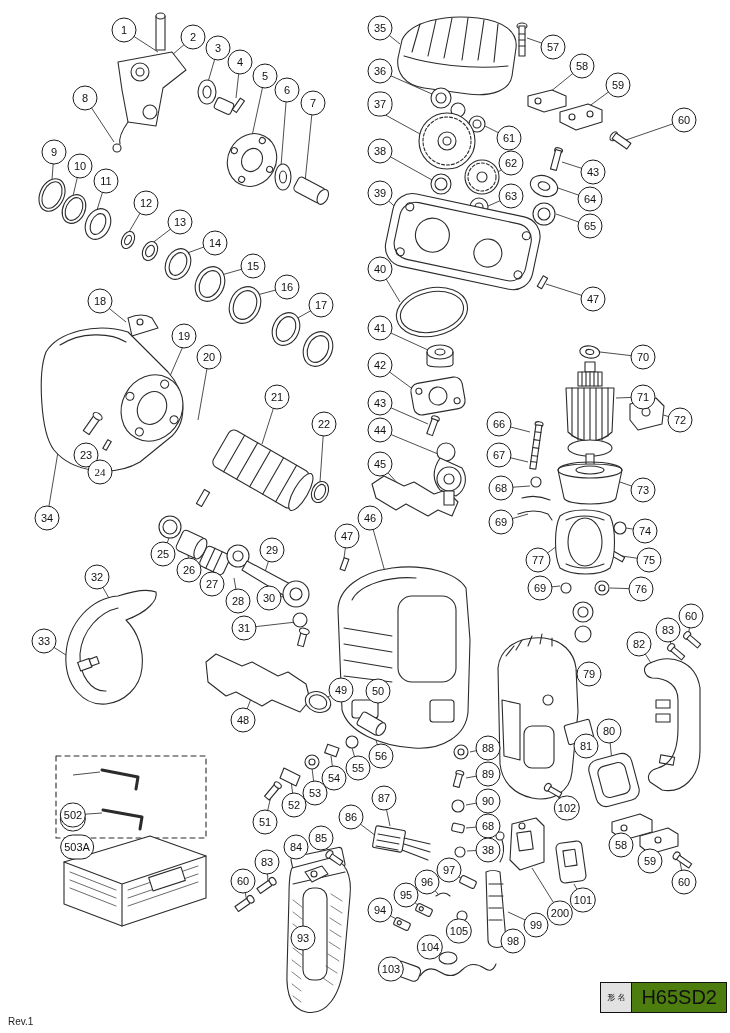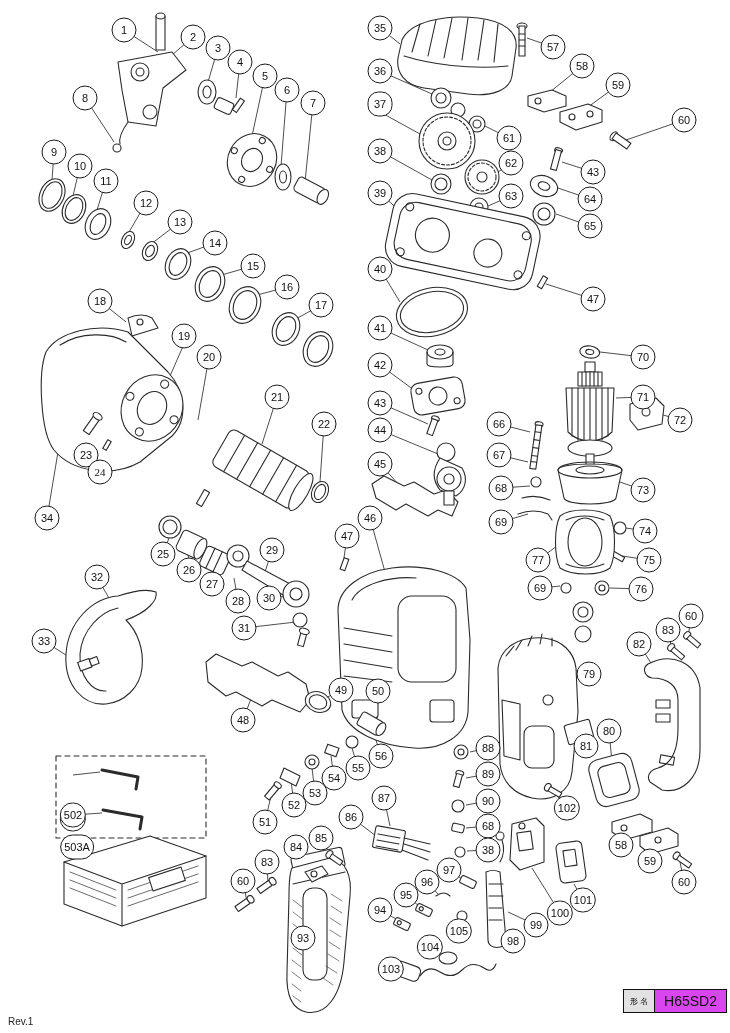--- a/index.html
+++ b/index.html
@@ -6,23 +6,23 @@
   .canvas{position:relative;width:730px;height:1033px;background:#fff;overflow:hidden;}
   svg.layer{position:absolute;left:0;top:0;}
   .balloon{
     position:absolute;display:inline-flex;align-items:center;justify-content:center;
     min-width:25px;height:25px;padding:0 3px;box-sizing:border-box;
     border:1.4px solid #1b1b1b;border-radius:13px;background:#fff;
     font-size:11px;color:#111;transform:translate(-50%,-50%);
     line-height:1;letter-spacing:0;
   }
   .rev{position:absolute;left:8px;bottom:6px;font-size:10px;color:#222;}
-  .titleblock{position:absolute;right:3px;bottom:20px;display:flex;border:1.3px solid #111;background:#d946ef;}
+  .titleblock{position:absolute;right:3px;bottom:20px;display:flex;border:1.3px solid #111;background:#4d7c0f;}
   .titleblock .label{display:flex;align-items:center;justify-content:center;width:28px;font-size:8px;color:#111;background:#e2e2e2;border-right:1.3px solid #111;padding:2px 1px;}
-  .titleblock .model{display:flex;align-items:center;justify-content:center;padding:3px 9px;font-size:14px;color:#111;}
+  .titleblock .model{display:flex;align-items:center;justify-content:center;padding:3px 9px;font-size:20px;color:#111;}
 </style>
 </head>
 <body>
 
 <div class="canvas">
 
   <svg class="layer" width="730" height="1033" viewBox="0 0 730 1033" style="stroke:#3a3a3a;stroke-width:0.9;">
       <line x1="124" y1="30" x2="158" y2="52"></line>
       <line x1="193" y1="37" x2="172" y2="55"></line>
       <line x1="218" y1="48" x2="208" y2="82"></line>
@@ -745,21 +745,21 @@
       <div class="balloon" style="left: 488px; top: 801px;">90</div>
       <div class="balloon" style="left: 488px; top: 826px;">68</div>
       <div class="balloon" style="left: 488px; top: 850px;">38</div>
       <div class="balloon" style="left: 303px; top: 938px;">93</div>
       <div class="balloon" style="left: 380px; top: 910px;">94</div>
       <div class="balloon" style="left: 406px; top: 895px;">95</div>
       <div class="balloon" style="left: 427px; top: 882px;">96</div>
       <div class="balloon" style="left: 449px; top: 870px;">97</div>
       <div class="balloon" style="left: 513px; top: 941px;">98</div>
       <div class="balloon" style="left: 536px; top: 925px;">99</div>
-      <div class="balloon" style="left: 560px; top: 913px;">100</div>
+      <div class="balloon" style="left: 560px; top: 913px;">200</div>
       <div class="balloon" style="left: 583px; top: 900px;">101</div>
       <div class="balloon" style="left: 567px; top: 808px;">102</div>
       <div class="balloon" style="left: 391px; top: 969px;">103</div>
       <div class="balloon" style="left: 430px; top: 947px;">104</div>
       <div class="balloon" style="left: 459px; top: 931px;">105</div>
       <div class="balloon" style="left: 621px; top: 845px;">58</div>
       <div class="balloon" style="left: 650px; top: 861px;">59</div>
       <div class="balloon" style="left: 684px; top: 882px;">60</div>
       <div class="balloon" style="left: 73px; top: 819px;">501</div>
       <div class="balloon" style="left: 73px; top: 815px;">502</div>

